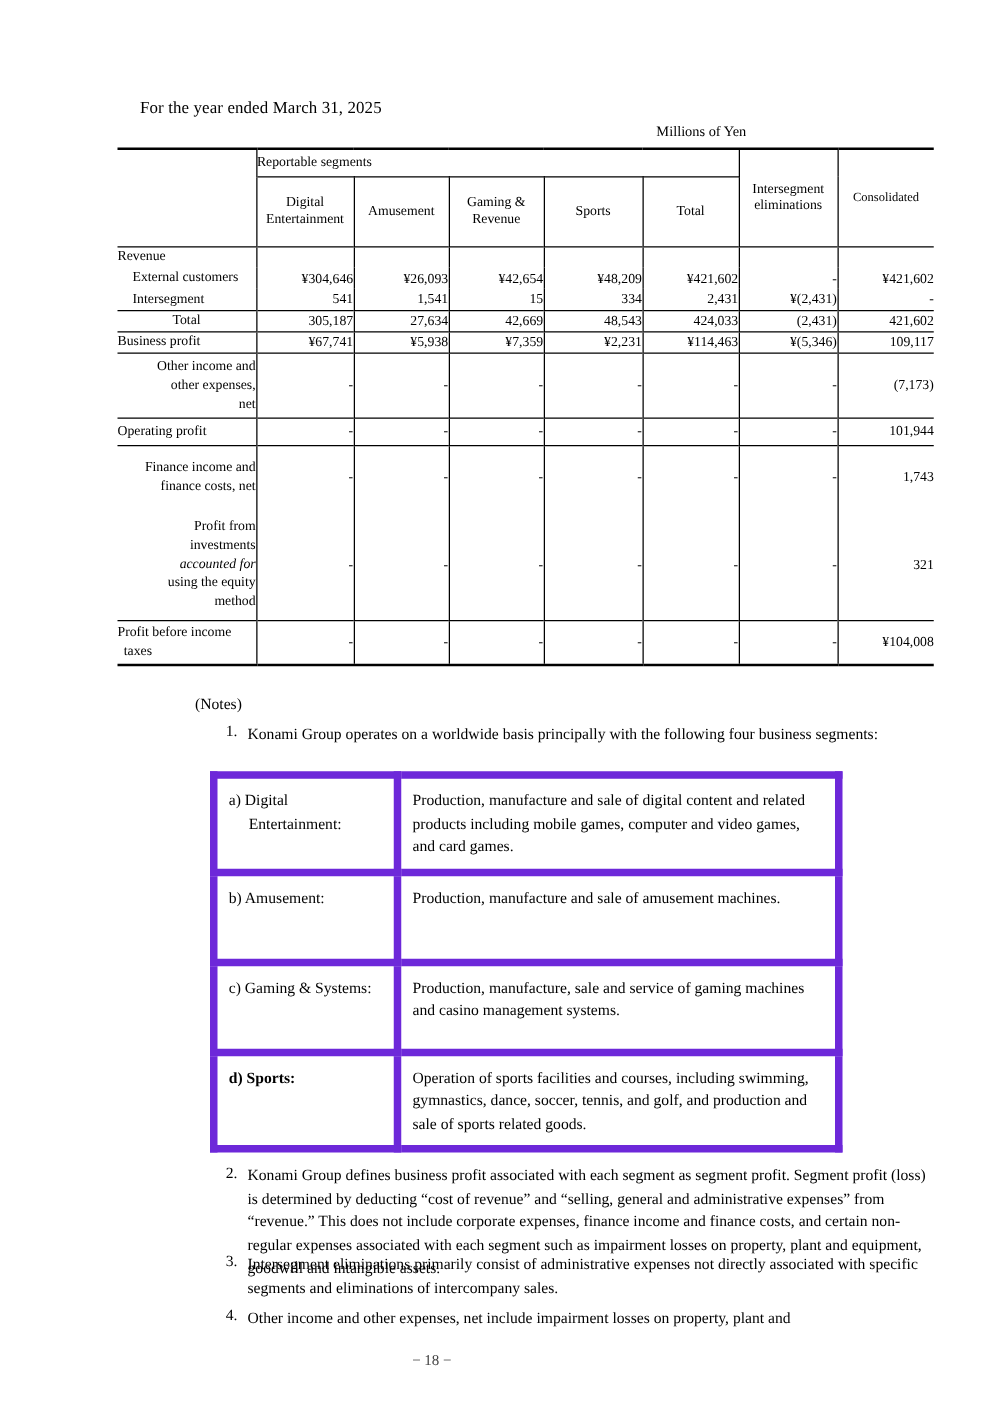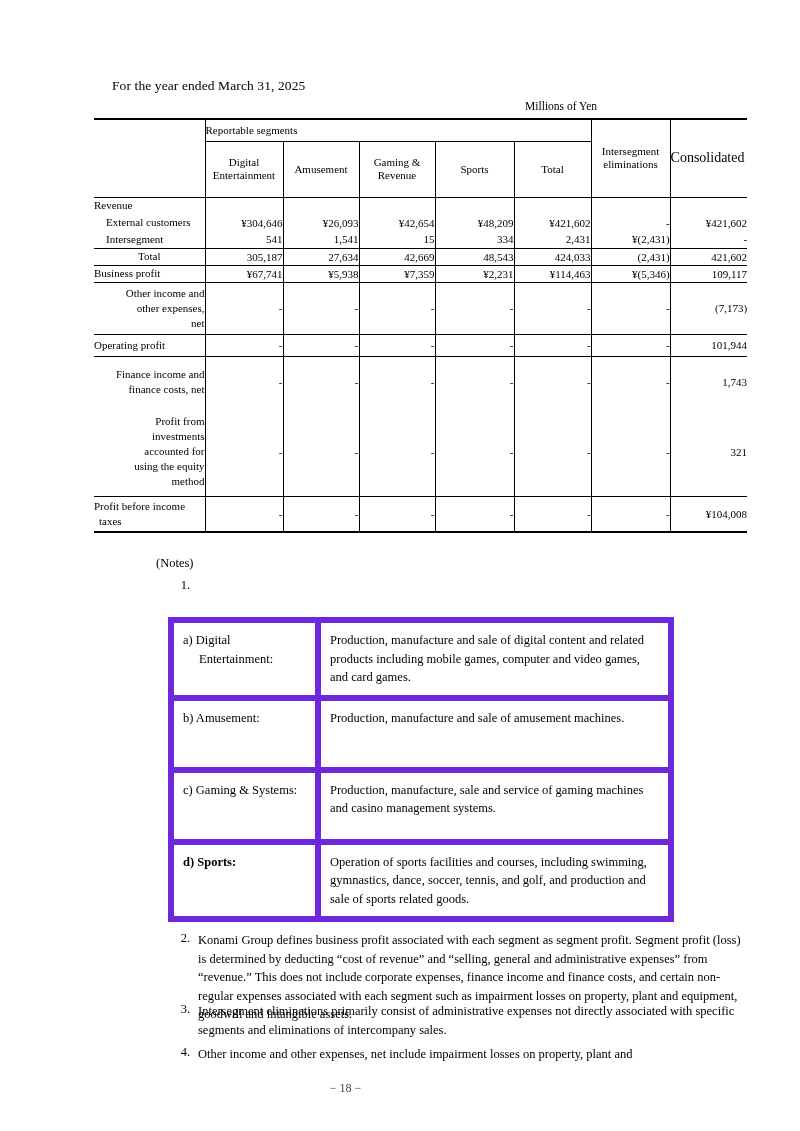--- a/index.html
+++ b/index.html
@@ -175,21 +175,21 @@
         <tr>
           <th class="topline noL"></th>
           <th class="topline hdr-group" colspan="5">Reportable segments</th>
           <th class="topline" rowspan="2">
             <div style="text-align:center;line-height:13px;font-size:11px;">
               <div>Intersegment</div>
               <div>eliminations</div>
             </div>
           </th>
           <th class="topline noR" rowspan="2">
-            <div style="text-align:left;font-size:14px;">Consolidated</div>
+            <div style="text-align:center;font-size:10px;">Consolidated</div>
           </th>
         </tr>
         <tr>
           <th class="hdr-col noL" style="border-top:none;"></th>
           <th class="hdr-col">
             <div>Digital</div>
             <div>Entertainment</div>
           </th>
           <th class="hdr-col">Amusement</th>
           <th class="hdr-col">
@@ -293,21 +293,21 @@
           <td class="dash rowline-top">-</td>
           <td class="dash rowline-top">-</td>
           <td class="dash rowline-top">-</td>
           <td class="num noR rowline-top">1,743</td>
         </tr>
 
         <tr class="r-xtall">
           <td class="lbl ind2 noL">
             <div>Profit from</div>
             <div style="padding-left:9px;">investments</div>
-            <div style="padding-left:9px;">accounted for</div>
+            <div style="padding-left:9px;font-style:italic;">accounted for</div>
             <div style="padding-left:9px;">using the equity</div>
             <div style="padding-left:9px;">method</div>
           </td>
           <td class="dash">-</td>
           <td class="dash">-</td>
           <td class="dash">-</td>
           <td class="dash">-</td>
           <td class="dash">-</td>
           <td class="dash">-</td>
           <td class="num noR">321</td>
@@ -327,20 +327,21 @@
           <td class="num noR rowline-top botline">¥104,008</td>
         </tr>
 
       </tbody>
     </table>
   </div>
 
   <div class="notes-head">(Notes)</div>
 
   <div class="note-num" style="left:146px; top:578px;">1.</div>
+  <div class="note-body" style="left:178px; top:578px; width:514px;">Konami Group operates on a worldwide basis principally with the following four business segments:</div>
 
   <div class="desc-wrap">
     <table class="desc">
       <tbody>
         <tr>
           <td class="desc-key" style="height:67px;">
             <div>a) Digital</div>
             <div style="padding-left:16px;">Entertainment:</div>
           </td>
           <td class="desc-val">Production, manufacture and sale of digital content and related products including mobile games, computer and video games, and card games.</td>

